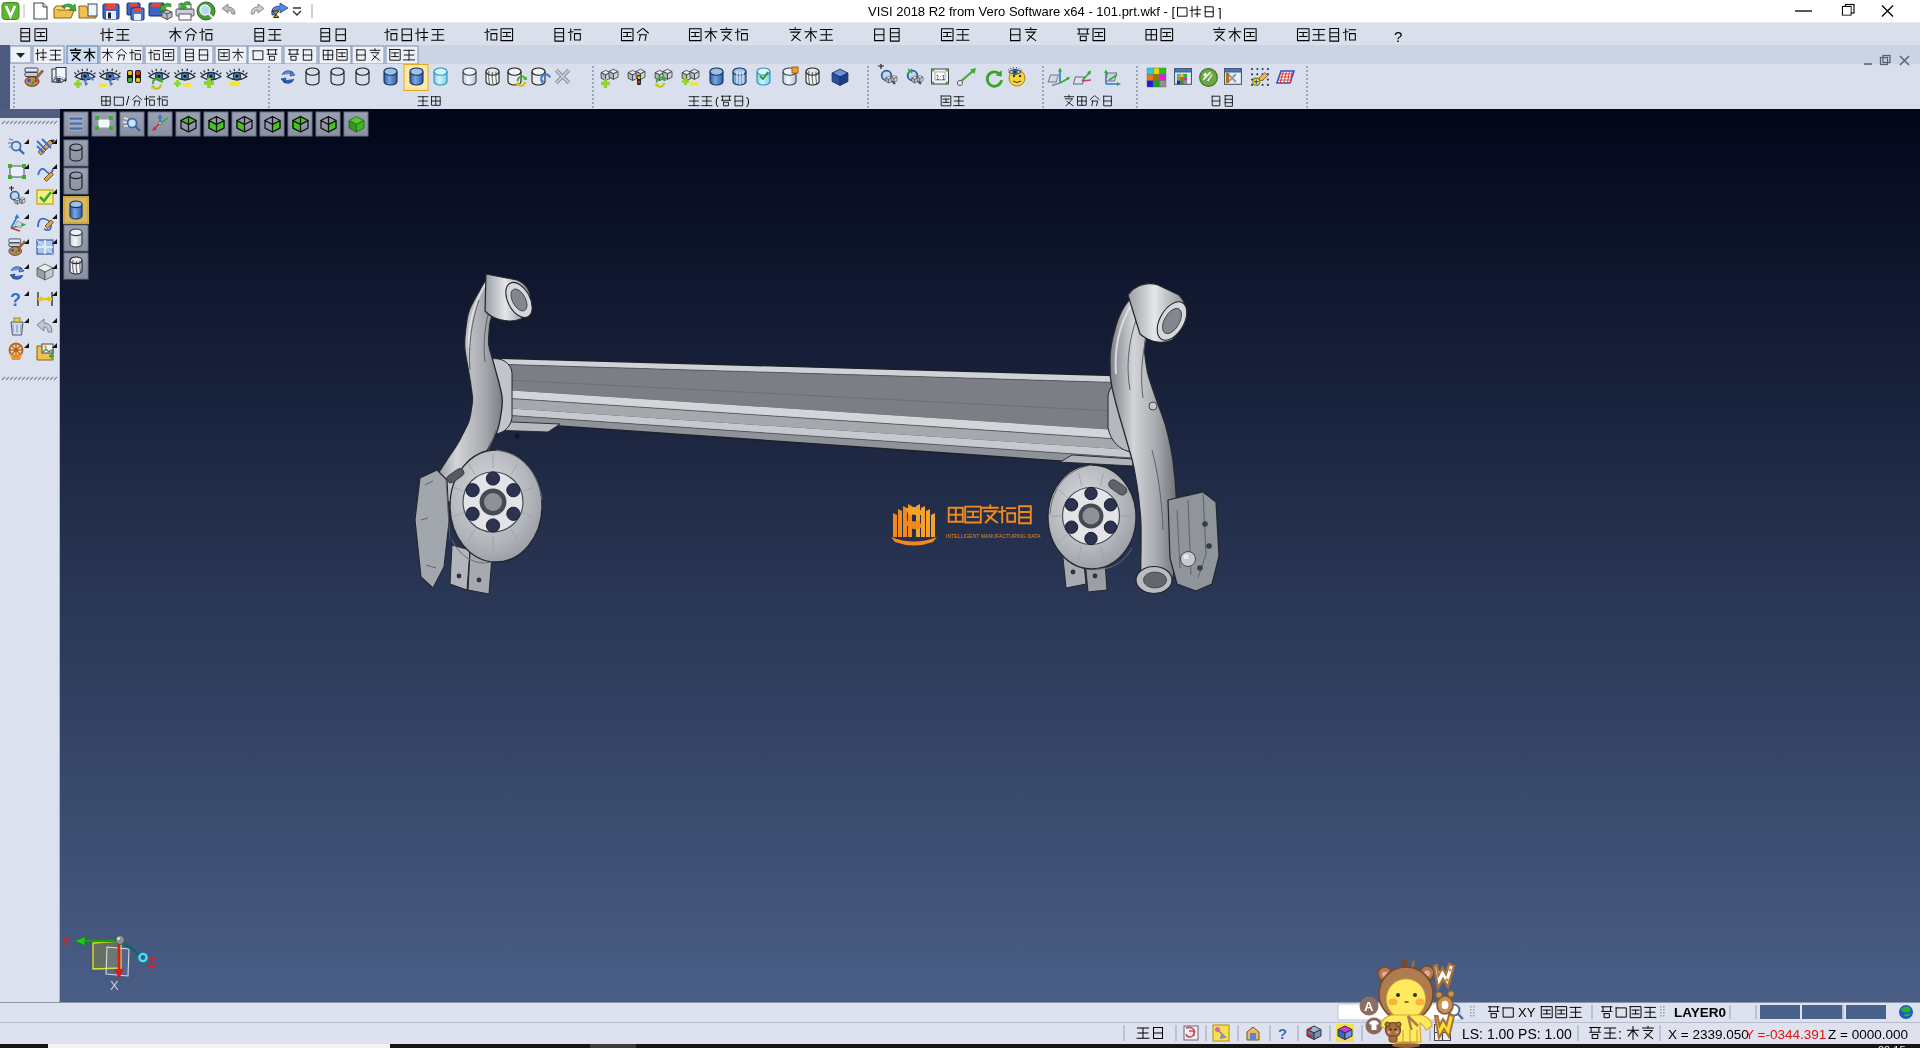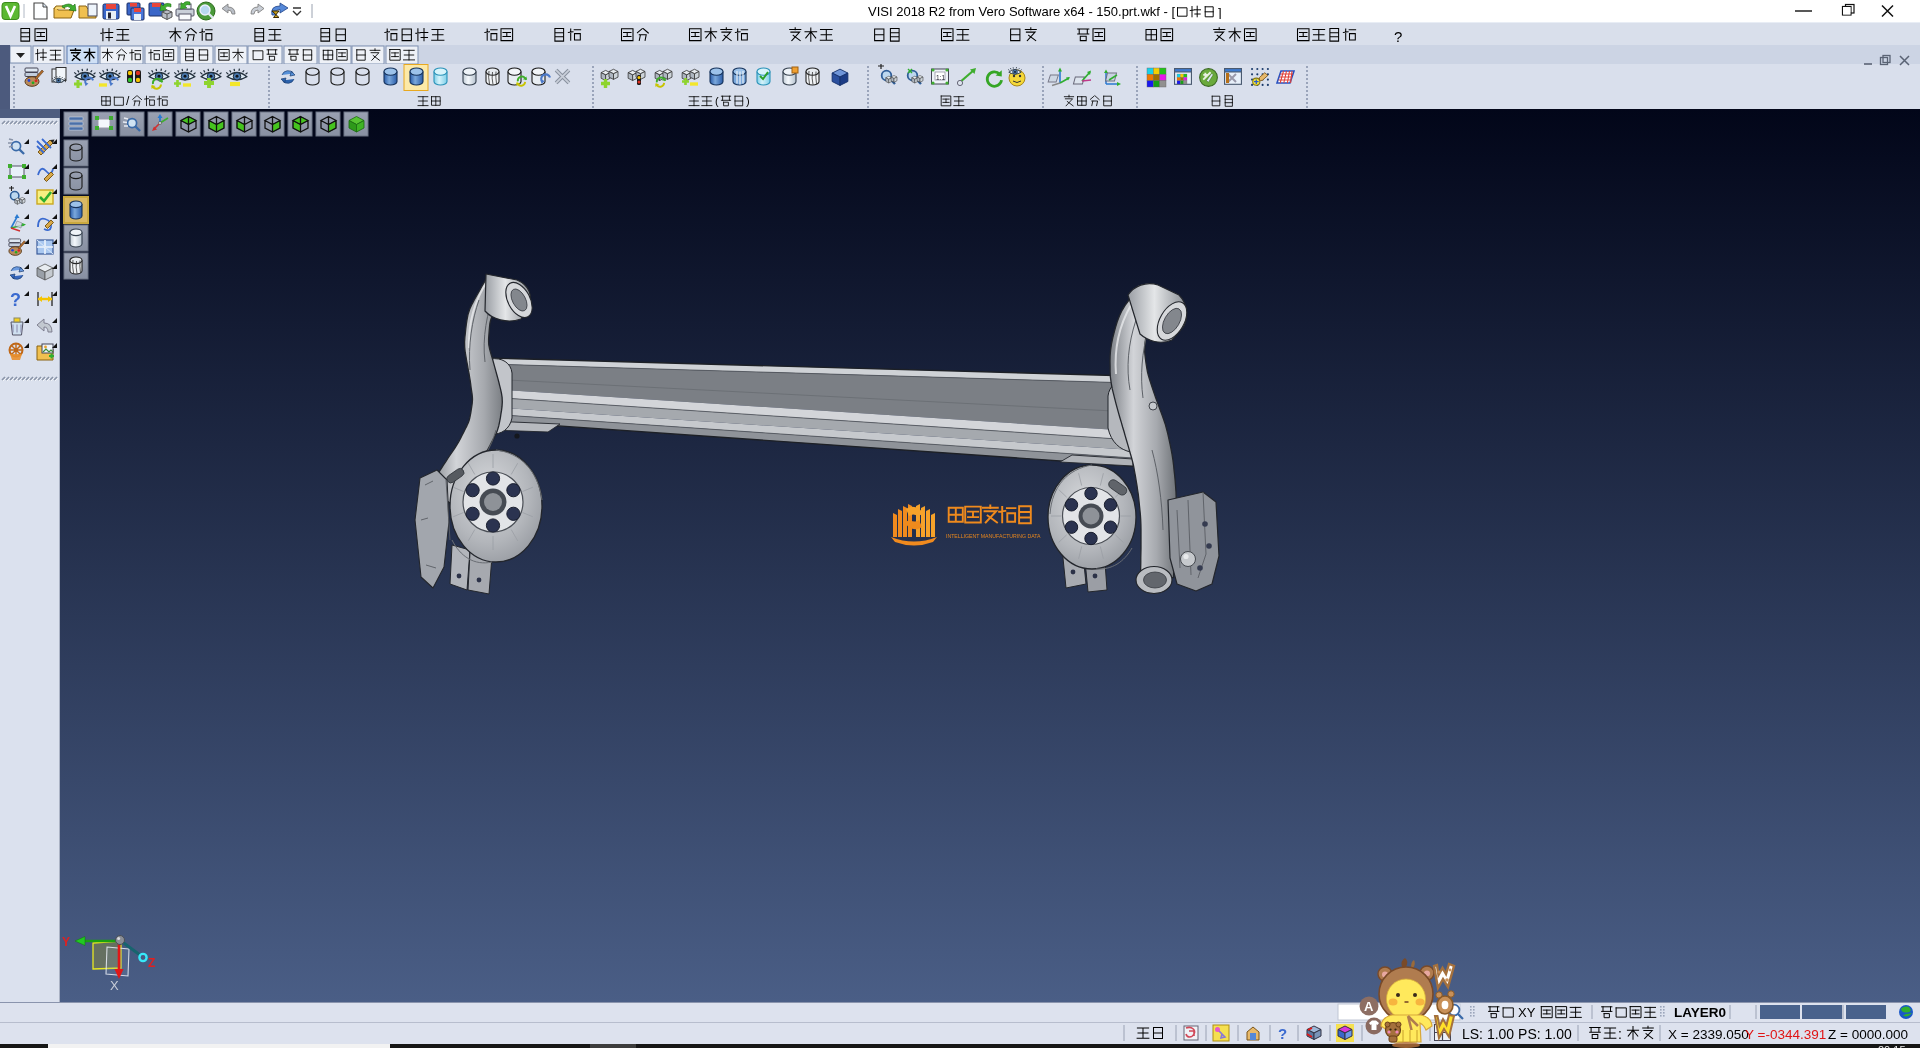--- a/index.html
+++ b/index.html
@@ -48,21 +48,21 @@
       <circle cx="206" cy="11" r="9" fill="#4a9a3a" stroke="#2a6a1a"></circle>
       <circle cx="205" cy="10" r="5" fill="#b8d8f0" stroke="#eef" stroke-width="1.4"></circle>
       <path d="M208.5,13.5 L213,18" stroke="#dde8f0" stroke-width="2.4"></path>
       <path d="M227,14 Q227,7 234,7 L234,4 L240,8.5 L234,13 L234,10 Q230,10 230,14Z" fill="#b9bec6" stroke="#777" stroke-width="0.8" transform="translate(462,0) scale(-1,1)"></path>
       <path d="M251,14 Q251,7 258,7 L258,4 L264,8.5 L258,13 L258,10 Q254,10 254,14Z" fill="#c9ced6" stroke="#777" stroke-width="0.8"></path>
       <path d="M272,15 Q270,6 280,6 L280,3 L288,8 L280,13 L280,9.5 Q275,9.5 276,15Z" fill="#5588d8" stroke="#224488" stroke-width="0.8"></path>
       <path d="M272,11 H279 L273.5,17.5 H279Z" fill="#caa21a" stroke="#3a2a05" stroke-width="1"></path>
       <path d="M293,8 H301 M293,11 L297,15 L301,11" stroke="#333" stroke-width="1.4" fill="none"></path>
       <path d="M312,4 V18" stroke="#9aa2b0" stroke-width="1"></path>
     </svg>
-<div class="abs" style="left:868px;top:4px;font-size:13px;color:#000;">VISI 2018 R2 from Vero Software x64 - 150.prt.wkf - [</div>
+<div class="abs" style="left:868px;top:4px;font-size:13px;color:#000;">VISI 2018 R2 from Vero Software x64 - 101.prt.wkf - [</div>
 <svg class="abs" style="left:1176px;top:5px" width="56" height="14" viewBox="0 0 56 14">
       <path d="M1.5,2.8 L11.0,2.8 L11.0,11.2 L1.5,11.2 L1.5,2.8" fill="none" stroke="#000" stroke-width="0.96" stroke-linecap="square"></path>
       <path d="M16.0,1.5 L16.0,11.8 M14.2,5.5 L17.8,5.0 M21.2,1.2 L21.2,11.8 M18.5,4.8 L24.5,4.8 M18.8,9.0 L24.2,9.0" fill="none" stroke="#000" stroke-width="0.96" stroke-linecap="square"></path>
       <path d="M29.2,1.8 L37.2,1.8 L37.2,11.8 L29.2,11.8 L29.2,1.8 M29.2,6.8 L37.2,6.8" fill="none" stroke="#000" stroke-width="0.96" stroke-linecap="square"></path>
       <text x="42" y="11.5" font-size="13" fill="#000">]</text>
     </svg>
 <svg class="abs" style="left:1780px;top:0" width="140" height="22" viewBox="0 0 140 22">
 <path d="M15,11 H32" stroke="#111" stroke-width="1.4"></path>
 <rect x="62.5" y="6.5" width="8.5" height="8.5" fill="none" stroke="#111" stroke-width="1.2"></rect>
       <rect x="65.5" y="4.5" width="8.5" height="8.5" fill="none" stroke="#111" stroke-width="1.2"></rect>

